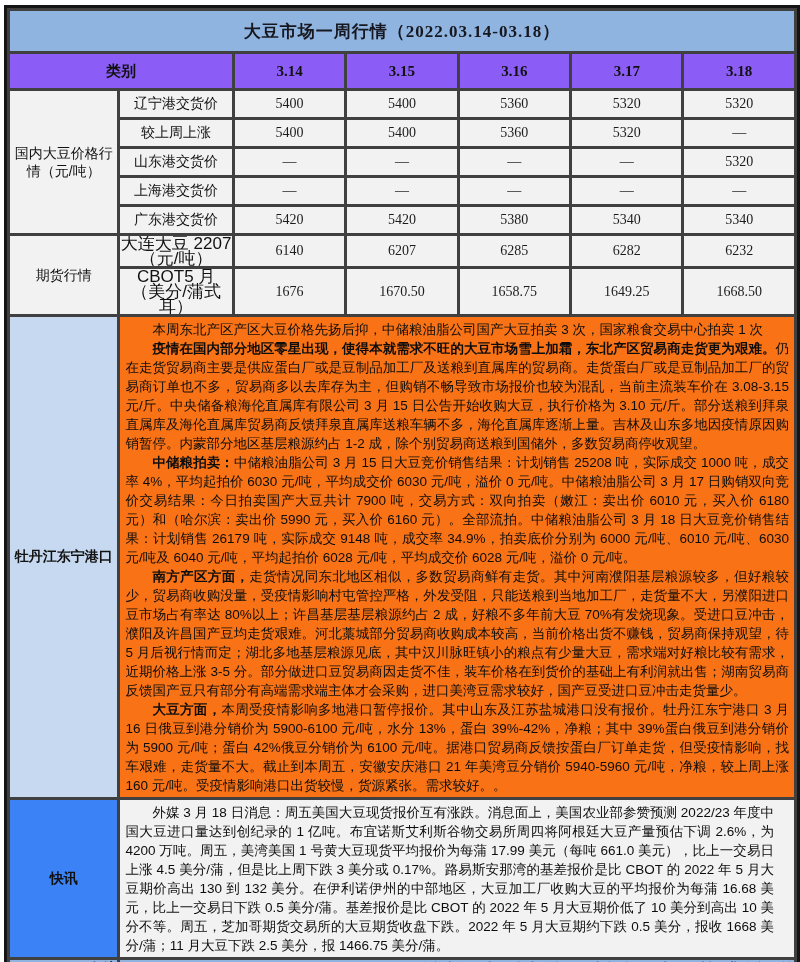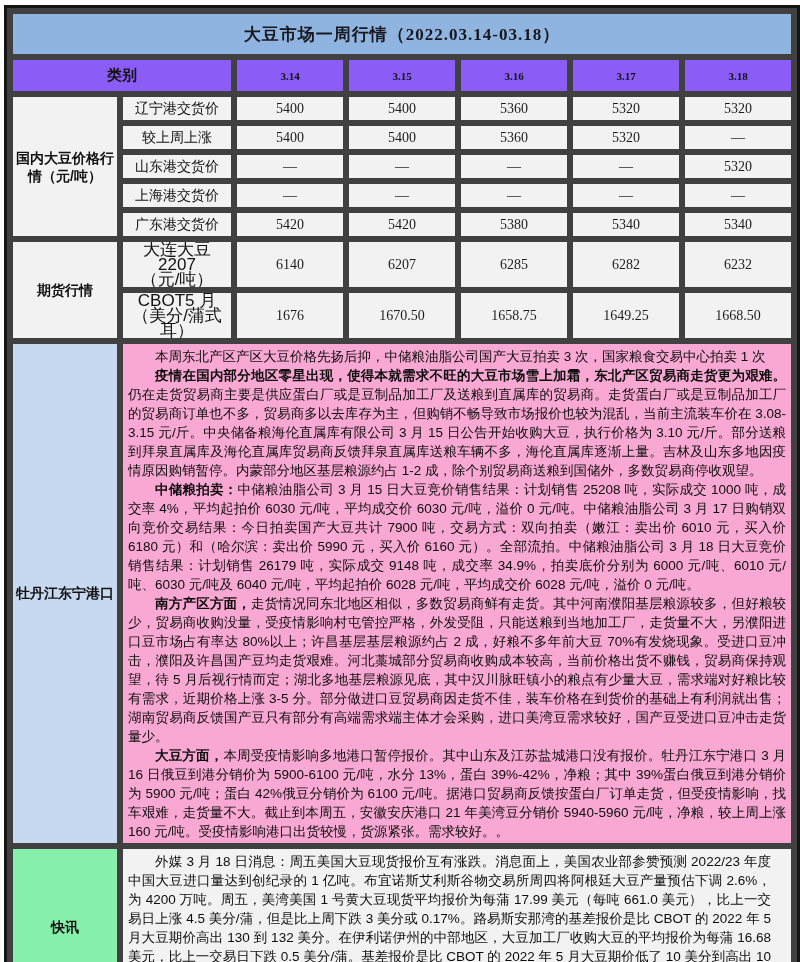--- a/index.html
+++ b/index.html
@@ -3,55 +3,55 @@
 <meta charset="utf-8">
 <style>
   html,body { margin:0; padding:0; background:#ffffff; }
   body { font-family:"Liberation Sans", sans-serif; color:#111; }
   .sheet {
     width:790px; margin:5px auto 0 4px;
     border:3px solid #151515;
   }
   table { border-collapse:collapse; width:100%; table-layout:fixed; }
   td {
-    border:6px solid #404040;
+    border:3px solid #404040;
     text-align:center; vertical-align:middle;
     padding:0; overflow:hidden;
   }
   
   col.c-label { width:110px; }
   col.c-name  { width:114px; }
   col.c-day   { width:112px; }
 
   .t-title {
     background:#8fb4df; height:40px;
     font-size:17px; font-weight:bold; letter-spacing:1px;
     font-family:"Liberation Serif", serif; color:#17171f;
   }
   .t-head { background:#8b5cf6; height:37px; font-weight:bold; font-size:15px; }
-  .t-head .date { font-family:"Liberation Serif", serif; font-size:11px; }
+  .t-head .date { font-family:"Liberation Serif", serif; font-size:15px; }
 
   .prow { background:#f2f2f2; height:29px; font-size:14px; }
   .prow .val, .frow .val { font-family:"Liberation Serif", serif; font-size:14px; color:#1c1c1c; }
   .frow { background:#f2f2f2; height:33px; }
-  .sec-label { font-weight:bold; font-size:14px; background:#f2f2f2; line-height:18px; }
+  .sec-label { font-weight:normal; font-size:14px; background:#f2f2f2; line-height:18px; }
   .fut-label { font-size:17px; line-height:15px; }
 
   .review-label, .news-label, .remarks-label { font-weight:bold; font-size:14px; }
   .review-label { background:#c6d9f0; }
   .review-body {
-    background:#f9a8d4; text-align:left; vertical-align:top;
+    background:#f97316; text-align:left; vertical-align:top;
     padding:3px 5px 2px 5px;
   }
   .para {
     margin:0; text-indent:2em; text-align:justify;
     font-size:13.5px; line-height:19px; color:#0d0d0d;
   }
   .para.intro { text-align:left; }
-  .news-label { background:#86efac; }
+  .news-label { background:#3b82f6; }
   .news-body { background:#f2f2f2; text-align:left; vertical-align:top; padding:3px 20px 2px 5px; }
   .remarks-row td { background:#8fb4df; height:18px;text-align:right; }
   .remarks-text { text-align:left; font-size:13.5px; font-weight:bold; padding-left:4px; text-indent:2em; color:#101018; }
 </style>
 </head>
 <body>
 
 <div class="sheet">
 <table>
   <colgroup>

